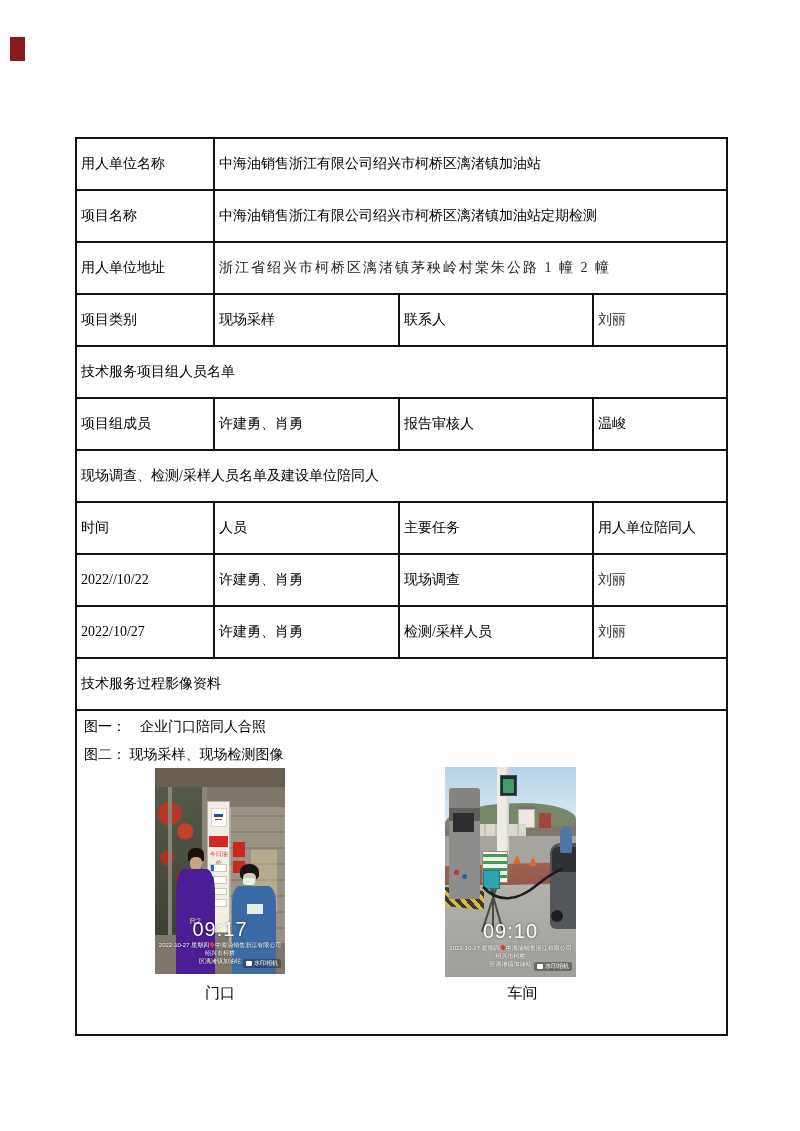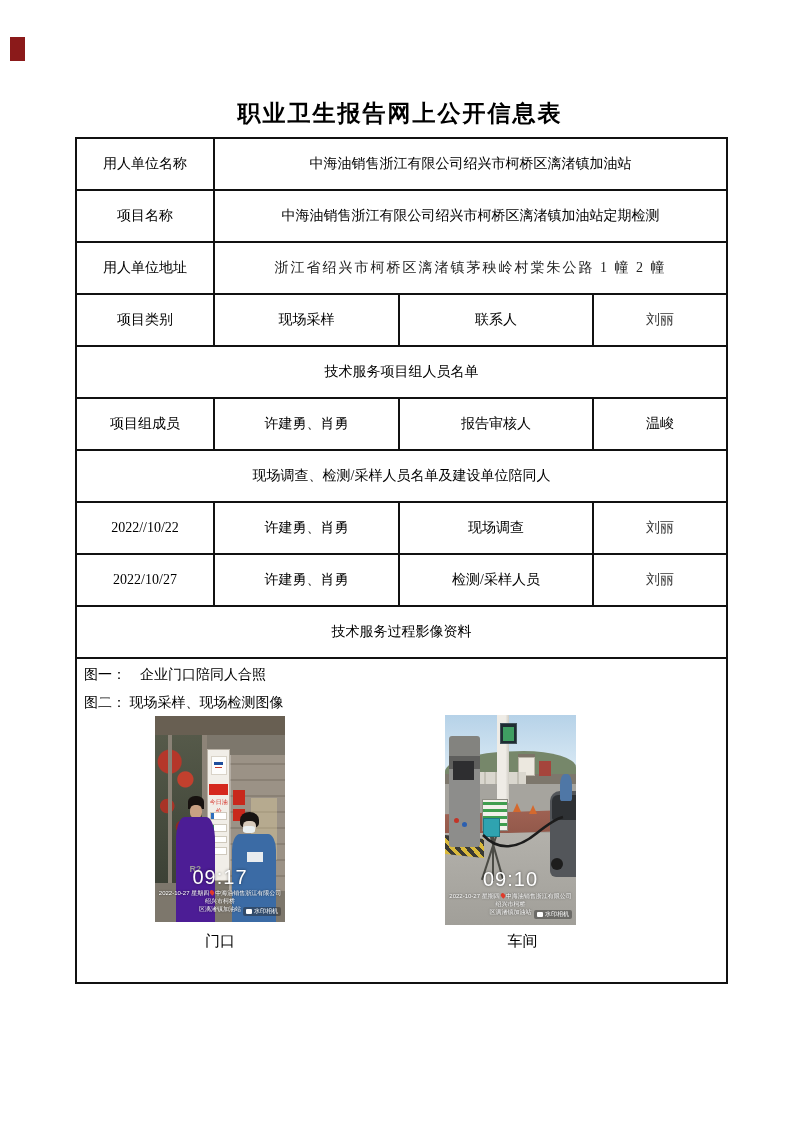--- a/index.html
+++ b/index.html
@@ -25,21 +25,20 @@
     font-size: 23px; font-weight: 700; letter-spacing: 2px;
   }
   table.info-table {
     position: absolute; left: 75px; top: 137px;
     width: 651px;
     border-collapse: collapse;
     table-layout: fixed;
   }
   .info-table td {
     border: 2px solid #111;
-    text-align: center;
     vertical-align: middle;
     font-size: 14px;
     padding: 16px 4px;
     overflow: hidden;
   }
   .cell-label { font-size: 14px; }
   .cell-small { font-size: 11px; }
   .cell-addr  { font-size: 11px; letter-spacing: 2px; color: #222; }
   .cell-light { font-size: 12px; color: #333; }
   .cell-date  { font-size: 13px; font-family: "Liberation Serif", serif; }
@@ -190,21 +189,20 @@
   }
   .cam-icon { display:inline-block; width:6px; height:5px; background:#fff; border-radius:1px; position:relative; }
 </style>
 </head>
 <body>
 
 <div class="page">
 
   <div class="corner-mark"></div>
 
-  <div class="doc-title">职业卫生报告网上公开信息表</div>
 
   <table class="info-table">
     <colgroup>
       <col style="width:138px">
         <col style="width:185px">
         <col style="width:194px">
         <col style="width:134px">
     </colgroup>
 
     <tbody>
@@ -239,20 +237,26 @@
       <td class="cell-label">项目组成员</td>
       <td>许建勇、肖勇</td>
       <td class="cell-label">报告审核人</td>
       <td>温峻</td>
     </tr>
 
     <tr style="height:35px">
       <td colspan="4" class="section-cell">现场调查、检测/采样人员名单及建设单位陪同人</td>
     </tr>
 
+    <tr style="height:30px">
+      <td class="cell-label">时间</td>
+      <td class="cell-label">人员</td>
+      <td class="cell-label">主要任务</td>
+      <td class="cell-label">用人单位陪同人</td>
+    </tr>
 
     <tr style="height:40px">
       <td class="cell-date">2022//10/22</td>
       <td>许建勇、肖勇</td>
       <td>现场调查</td>
       <td class="cell-light">刘丽</td>
     </tr>
 
     <tr style="height:44px">
       <td class="cell-date">2022/10/27</td>

